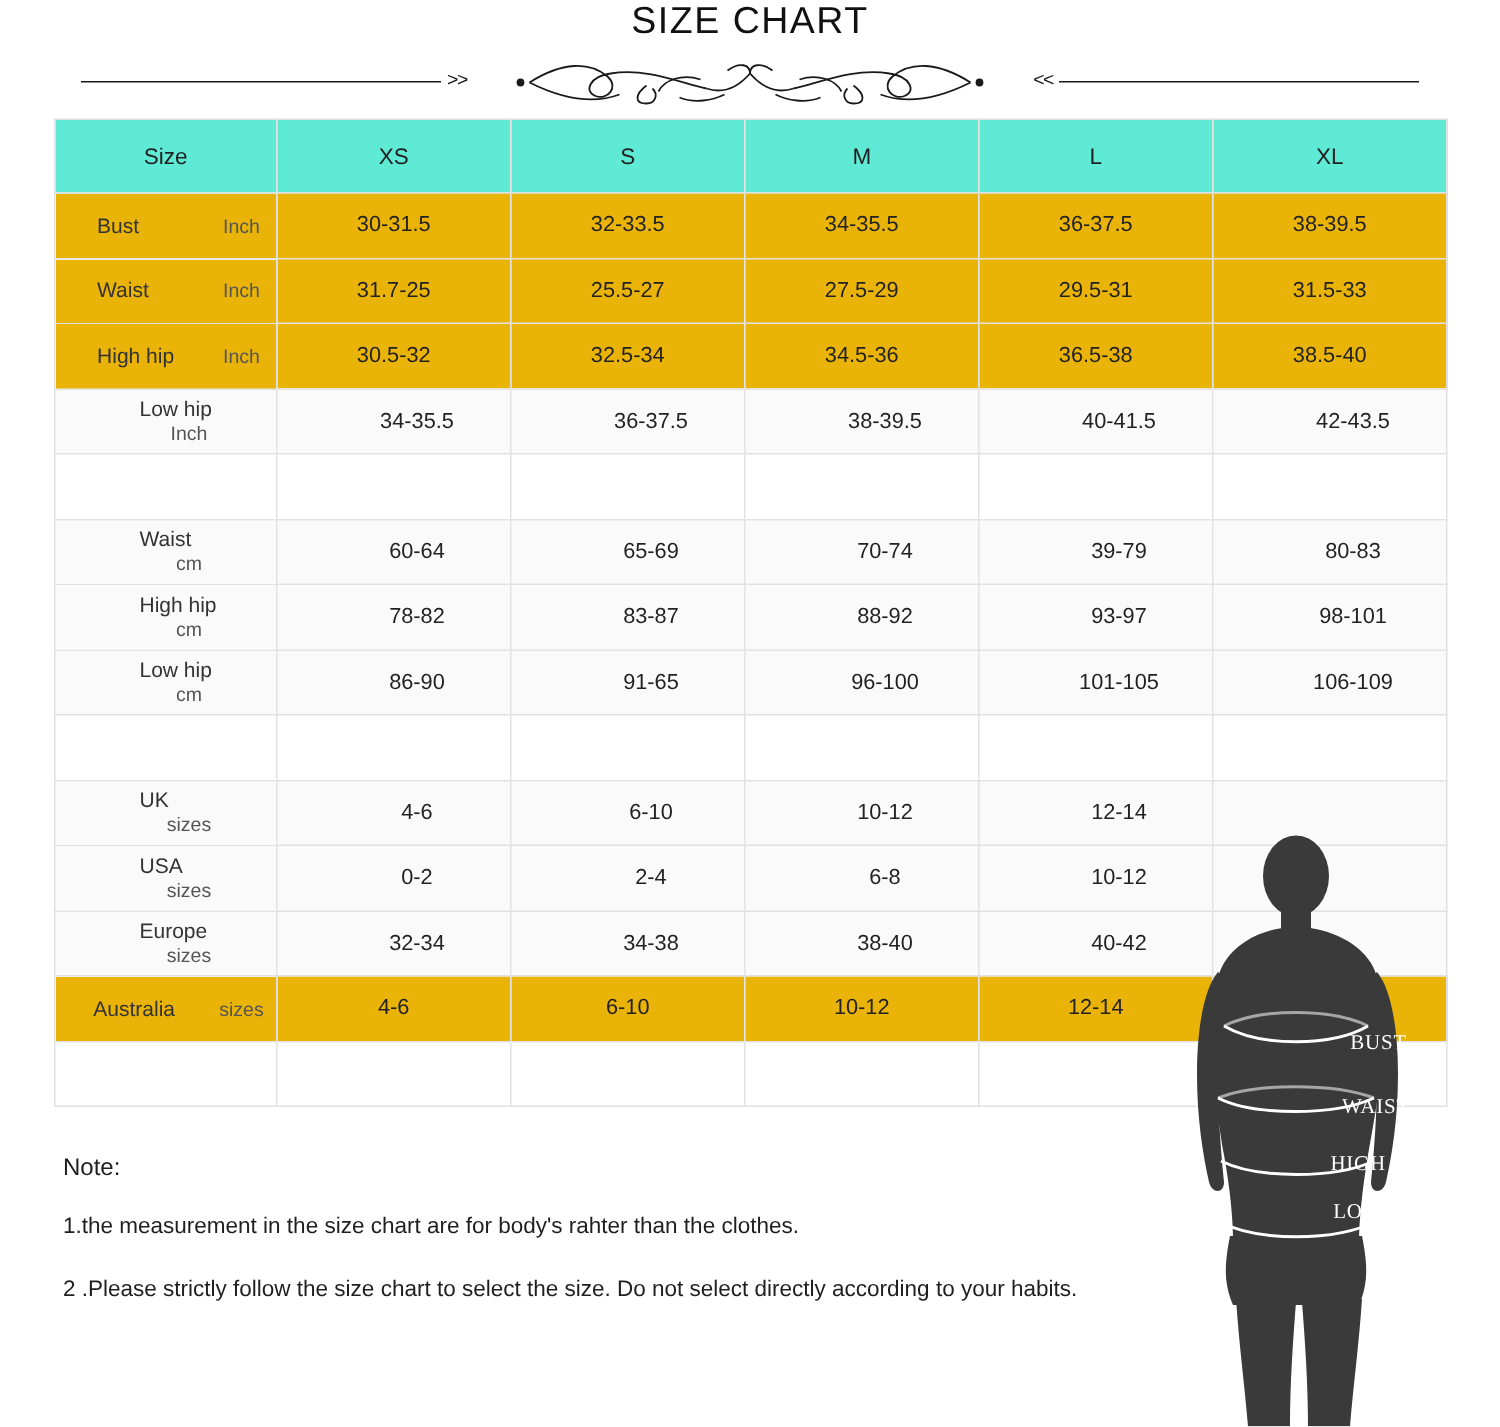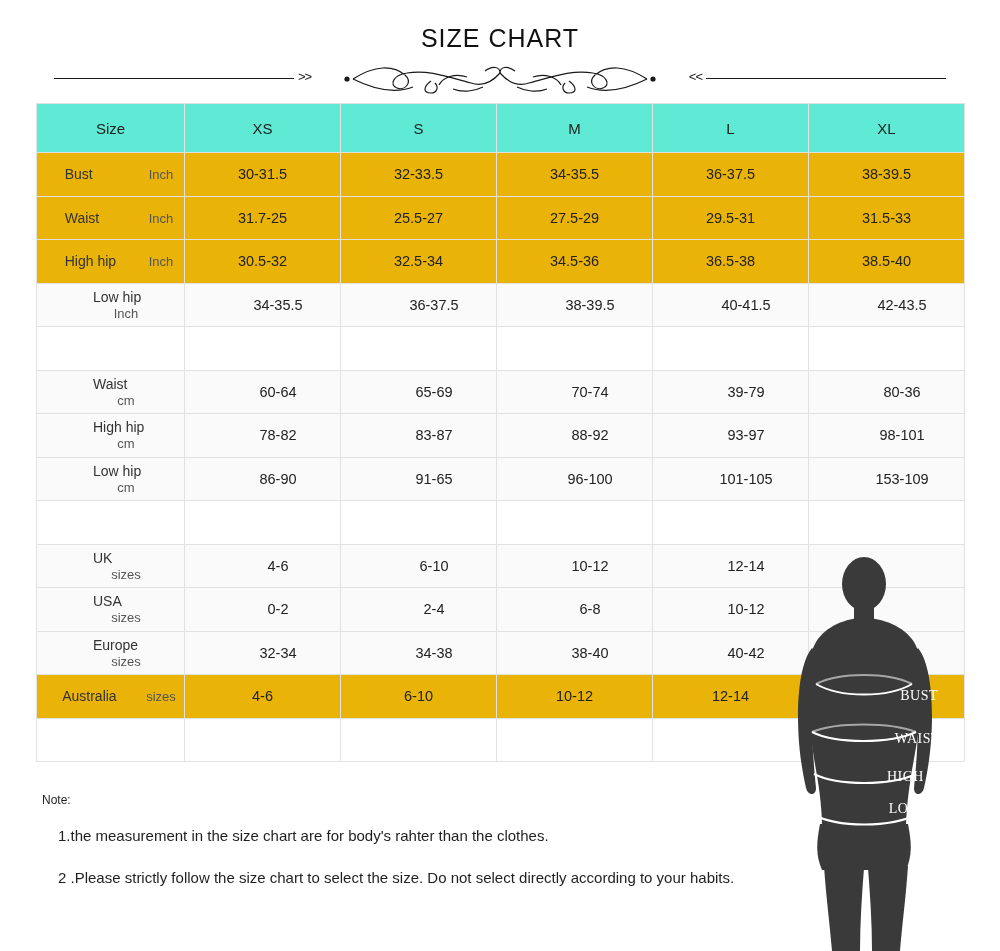--- a/index.html
+++ b/index.html
@@ -15,21 +15,20 @@
     position: relative;
     overflow: hidden;
   }
 
   
   .title {
     text-align: center;
     font-size: 25px;
     letter-spacing: 1px;
     color: #111;
-    padding-top: 24px;
     font-family: "Liberation Sans", sans-serif;
   }
 
   
   .divider {
     position: relative;
     height: 40px;
     margin: 6px 0 4px 0;
   }
   .divider .rule {
@@ -126,24 +125,24 @@
 
   
   .notes {
     margin: 30px 42px 0 42px;
     font-size: 15px;
     color: #1f1f1f;
     line-height: 1.35;
   }
   .notes .note-head {
     margin-bottom: 18px;
-    font-size: 12px;
+    font-size: 16px;
   }
   .notes p {
-    margin: 0 0 22px 16px;
+    margin: 0 0 22px 0;
   }
 
   
   .mannequin {
     position: absolute;
     right: 34px;
     bottom: 0;
     width: 180px;
     height: 395px;
     z-index: 5;
@@ -266,41 +265,41 @@
       </tr>
 
       <tr class="band">
         <td class="rowlabel">
           <span class="lbl">Waist</span><span class="unit">cm</span>
         </td>
         <td>60-64</td>
         <td>65-69</td>
         <td>70-74</td>
         <td>39-79</td>
-        <td>80-36</td>
+        <td>80-83</td>
       </tr>
       <tr class="band">
         <td class="rowlabel">
           <span class="lbl">High hip</span><span class="unit">cm</span>
         </td>
         <td>78-82</td>
         <td>83-87</td>
         <td>88-92</td>
         <td>93-97</td>
         <td>98-101</td>
       </tr>
       <tr class="band">
         <td class="rowlabel">
           <span class="lbl">Low hip</span><span class="unit">cm</span>
         </td>
         <td>86-90</td>
         <td>91-65</td>
         <td>96-100</td>
         <td>101-105</td>
-        <td>153-109</td>
+        <td>106-109</td>
       </tr>
 
       <tr class="spacer">
         <td></td>
           <td></td>
           <td></td>
         <td></td>
           <td></td>
           <td></td>
       </tr>

